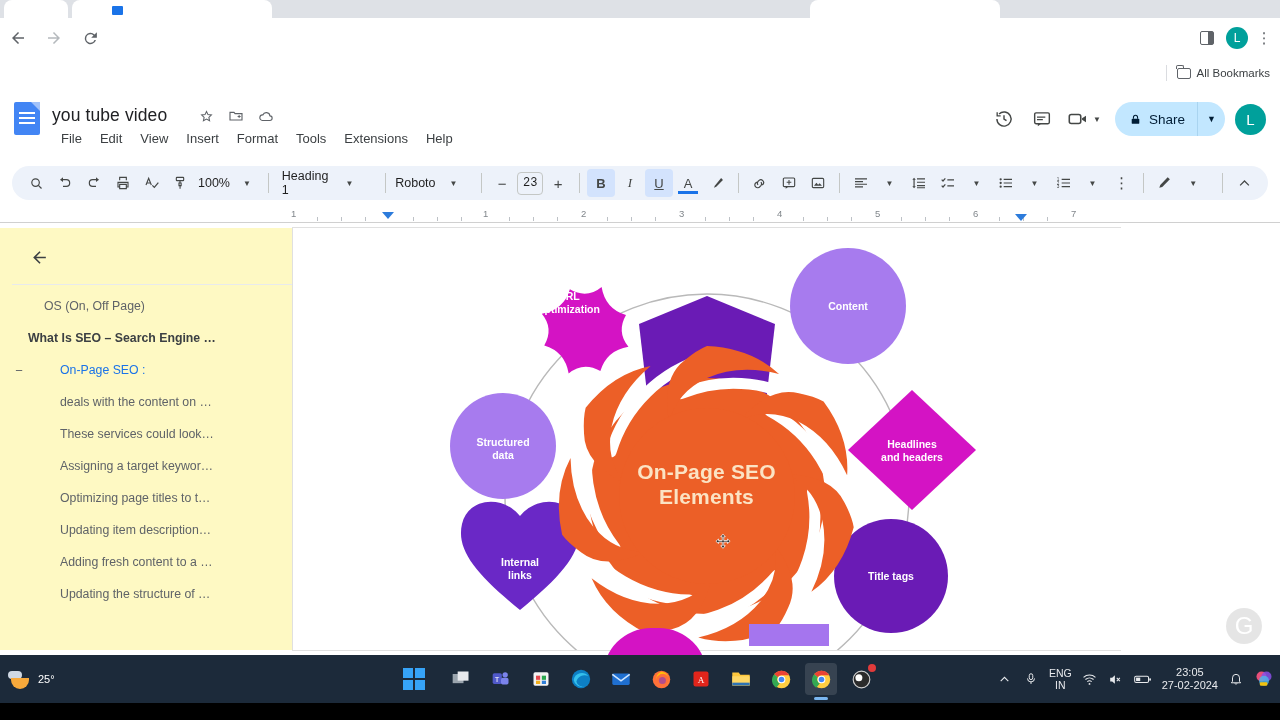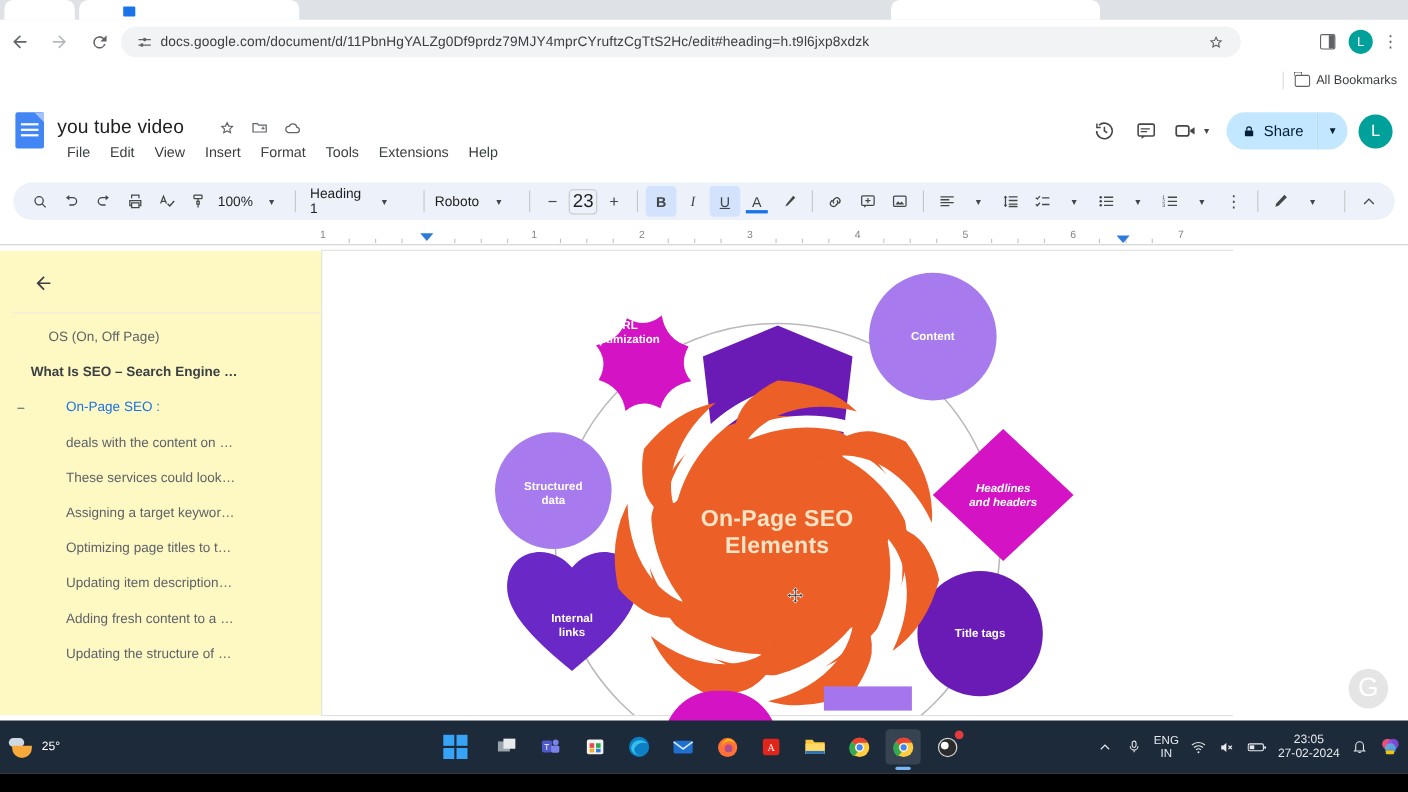--- a/index.html
+++ b/index.html
@@ -146,22 +146,23 @@
     display:flex; align-items:center; justify-content:center;
     color:#444746; font-size: 14px; padding: 0 3px;
   }
   .tb.active { background: #d3e3fd; }
   .tb-sep { width:1px; height: 20px; background:#c4c7c5; margin: 0 6px; }
   .tb-text { font-size: 12.5px; color:#1f1f1f; padding: 0 6px; }
   .tb-caret { font-size: 8px; color:#444746; padding: 0 4px; }
   .tb-wide { padding: 0 8px; font-size: 12.5px; color:#1f1f1f; }
   .fontsize-box {
     width: 34px; height: 23px; border:1px solid #c4c7c5; border-radius: 4px;
-    display:flex; align-items:center; justify-content:center; font-size:17px; color:#1f1f1f;
+    display:flex; align-items:center; justify-content:center; font-size:12px; color:#1f1f1f;
     background:#edf2fa;
+    font-family:Liberation Mono, monospace;
   }
   .tb-underline { text-decoration: underline; }
   .tb-A { position:relative; }
   .tb-A::after { content:""; position:absolute; left:4px; right:4px; bottom:3px; height:3px; background:#1a73e8;}
 
   
   .ruler {
     position:absolute; left: 0; top: 206px; width: 1280px; height: 22px; background:#fff;
   }
   .ruler-track {
@@ -315,35 +316,20 @@
       <svg width="18" height="18" viewBox="0 0 24 24">
           <path fill="currentColor" d="M4 11h12.2l-5.6-5.6L12 4l8 8-8 8-1.4-1.4 5.6-5.6H4z"></path>
         </svg>
     </div>
     <div class="nav-ico ico-rel">
       <svg width="17" height="17" viewBox="0 0 24 24">
           <path fill="currentColor" d="M17.65 6.35A8 8 0 1 0 19.73 14h-2.08A6 6 0 1 1 12 6c1.66 0 3.14.69 4.22 1.78L13 11h8V3z"></path>
         </svg>
     </div>
 
-    <div class="urlbar">
-      <span class="sliders">
-        <svg width="15" height="15" viewBox="0 0 24 24">
-            <path fill="currentColor" d="M3 7h7v2H3zm11 0h7v2h-7zM3 15h3v2H3zm7 0h11v2H10z"></path>
-            <circle cx="12" cy="8" r="2.6" fill="currentColor"></circle>
-            <circle cx="8" cy="16" r="2.6" fill="currentColor"></circle>
-          </svg>
-      </span>
-      <span class="urltext">docs.google.com/document/d/11PbnHgYALZg0Df9prdz79MJY4mprCYruftzCgTtS2Hc/edit#heading=h.t9l6jxp8xdzk</span>
-      <span class="star">
-        <svg width="15" height="15" viewBox="0 0 24 24">
-            <path fill="none" stroke="currentColor" stroke-width="1.6" d="M12 4.5l2.3 4.9 5.2.6-3.9 3.6 1.1 5.2-4.7-2.7-4.7 2.7 1.1-5.2-3.9-3.6 5.2-.6z"></path>
-          </svg>
-      </span>
-    </div>
 
     <div class="omni-right">
       <div class="sq-ico">
         <span class="side-panel-ico"></span>
       </div>
       <div class="sq-ico">
         <span class="profile-av">L</span>
       </div>
       <div class="sq-ico kebab">⋮</div>
     </div>
@@ -694,21 +680,21 @@
               <path d="M0 -150 q44 2 72 28 q-40 -10 -72 4 q-30 14 -38 44 q-8 -44 16 -62 q12 -10 22 -14 z" transform="rotate(306)"></path>
             </g>
             <circle cx="0" cy="0" r="88" fill="#ec5f27"></circle>
           </g>
         </svg>
 
         <div class="node" style="left:507px; top:66px; width:96px; height:26px;">
           <span style="white-space:pre-line;">Content</span>
         </div>
         <div class="node" style="left:569px; top:205px; width:100px; height:36px;">
-          <span style="white-space:pre-line;font-style:italic;">Headlines
+          <span style="white-space:pre-line;">Headlines
 and headers</span>
         </div>
         <div class="node" style="left:550px; top:336px; width:96px; height:26px;">
           <span style="white-space:pre-line;">Title tags</span>
         </div>
         <div class="node" style="left:179px; top:322px; width:96px; height:38px;">
           <span style="white-space:pre-line;">Internal
 links</span>
         </div>
         <div class="node" style="left:162px; top:202px; width:96px; height:38px;">

